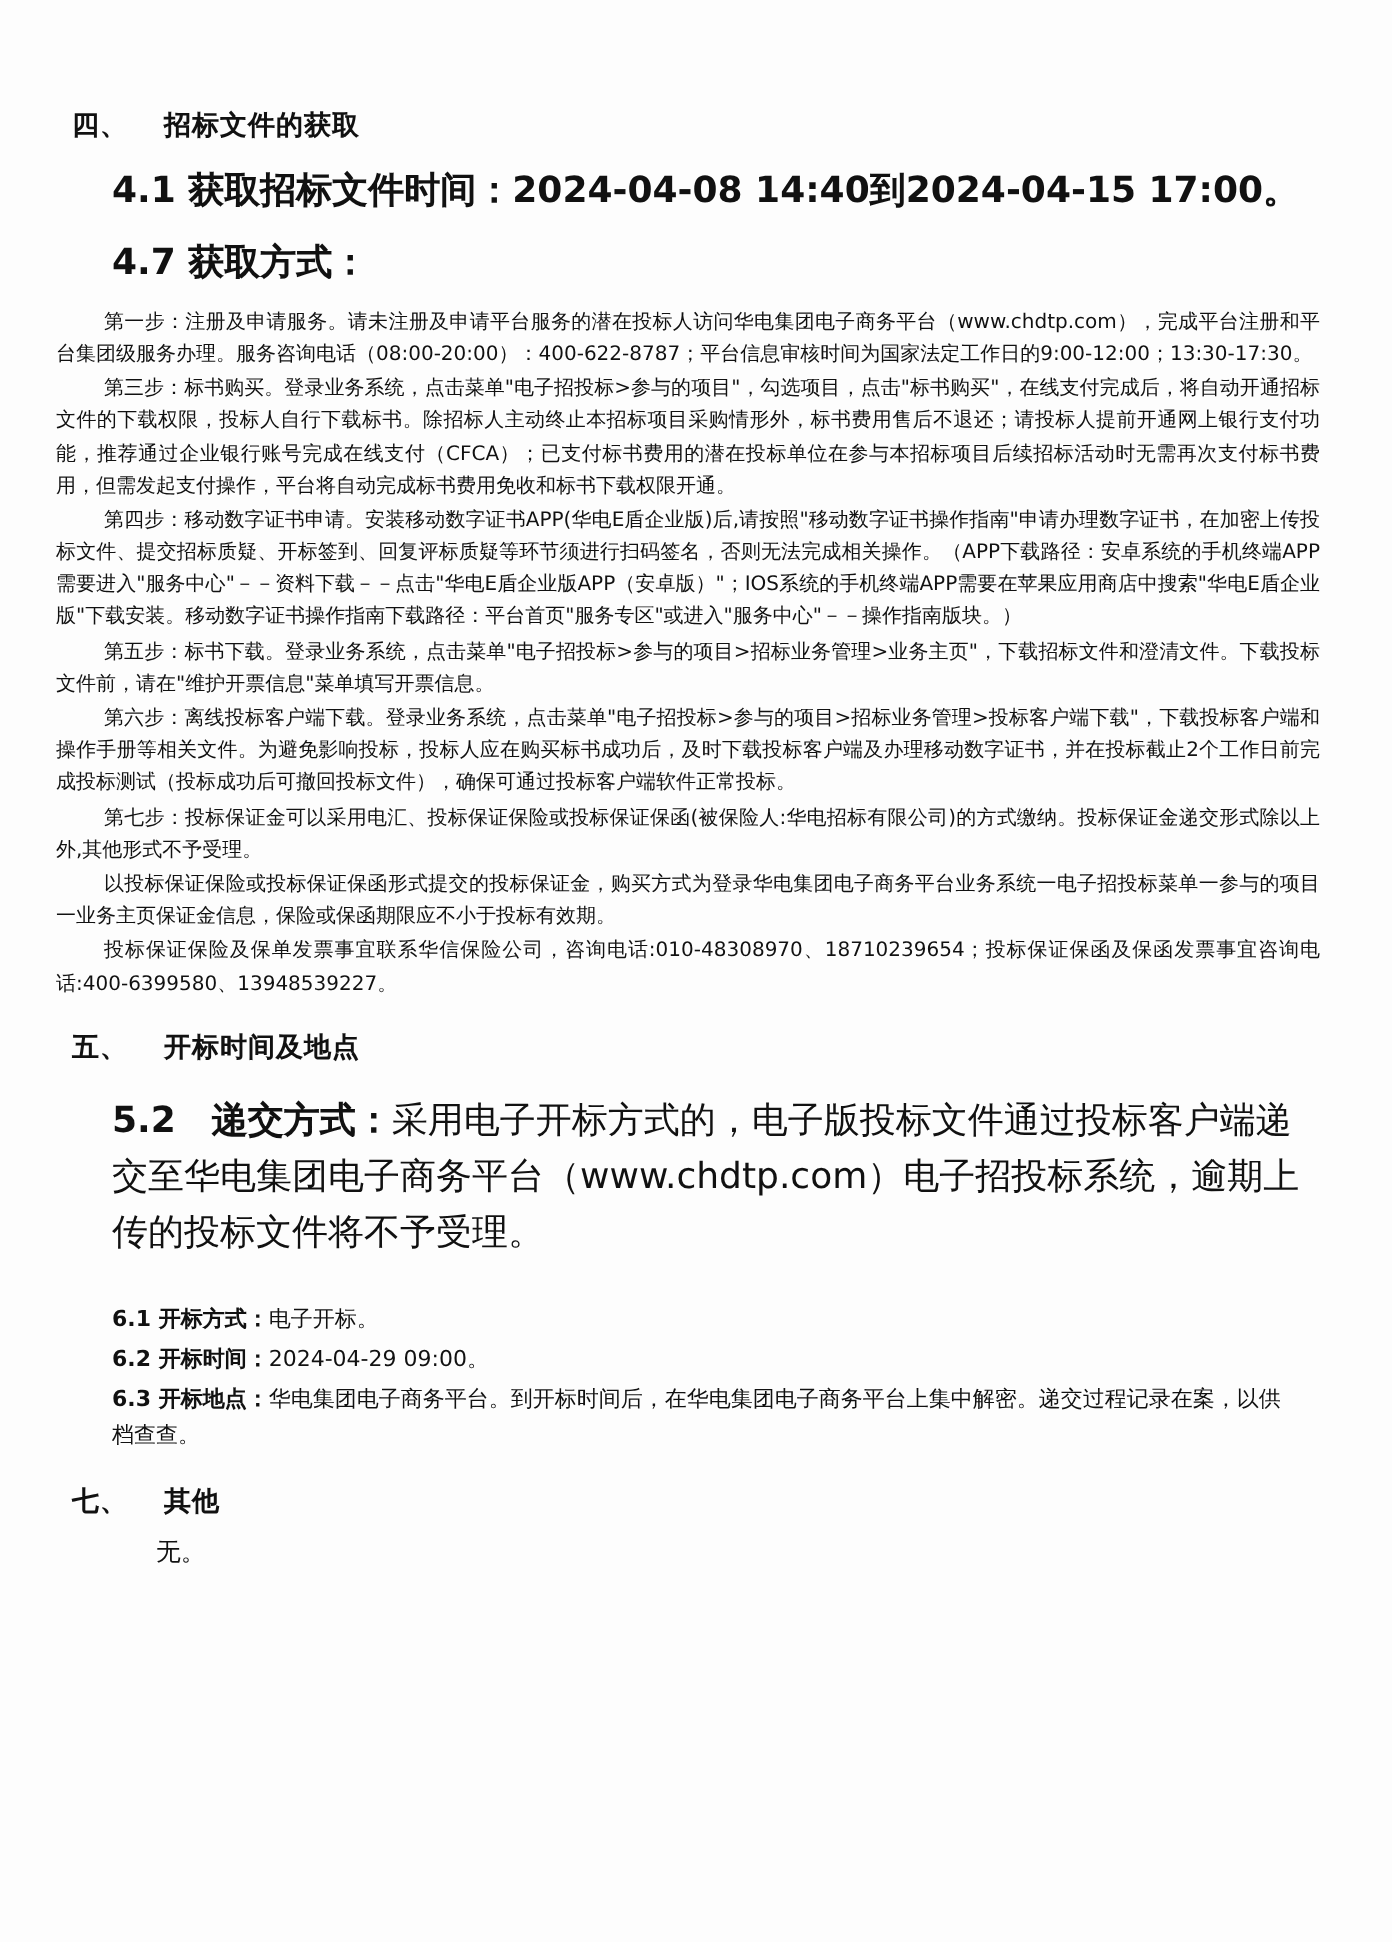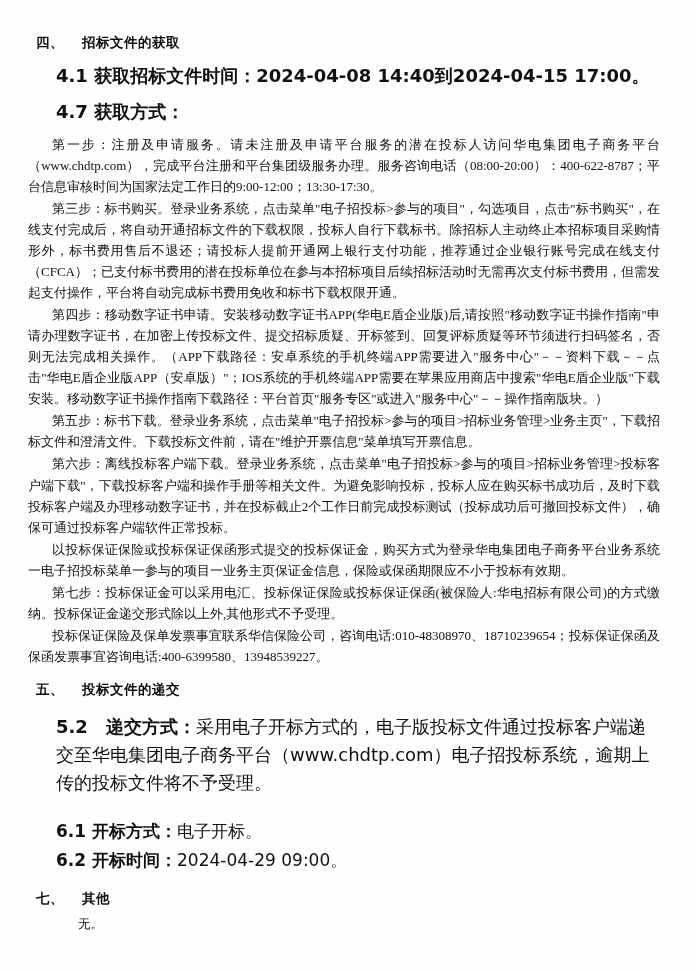--- a/index.html
+++ b/index.html
@@ -12,21 +12,21 @@
     height: 971px;
     font-family: "DejaVu Sans", "Liberation Sans", sans-serif;
     color: #111111;
     position: relative;
     overflow: hidden;
   }
   .page {
     box-sizing: border-box;
     width: 696px;
     height: 971px;
-    padding: 34px 36px 10px 28px;
+    padding: 54px 36px 10px 28px;
     background: #fdfdfd;
   }
   .sec-head {
     font-size: 13.5px;
     font-weight: bold;
     margin: 0 0 6px 0;
     padding-left: 8px;
     letter-spacing: 0.5px;
   }
   .sec-head .num {
@@ -34,36 +34,35 @@
     margin-right: 18px;
   }
   .sub {
     font-size: 18px;
     font-weight: bold;
     margin: 0 0 4px 0;
     padding-left: 28px;
     line-height: 1.55;
   }
   .para {
-    font-size: 13px;
+    font-size: 10px;
     line-height: 1.62;
     margin: 0 0 1px 0;
     text-align: justify;
     text-justify: inter-ideograph;
     text-indent: 24px;
-    font-family: Liberation Serif, serif;
   }
   .gap-lg {
     height: 13px;
   }
   .gap-sm {
     height: 4px;
   }
   .line-sub {
-    font-size: 17px;
+    font-size: 11px;
     line-height: 1.62;
     padding-left: 28px;
     margin: 0 17px 2px 0;
   }
   .line-sub .lbl {
     font-weight: bold;
   }
   .tail {
     font-size: 12.4px;
     line-height: 1.62;
@@ -86,44 +85,47 @@
   <div class="gap-sm"></div>
   <div class="sub">
     <span>4.7 获取方式：</span>
   </div>
   <div class="gap-sm"></div>
   <p class="para">第一步：注册及申请服务。请未注册及申请平台服务的潜在投标人访问华电集团电子商务平台（www.chdtp.com），完成平台注册和平台集团级服务办理。服务咨询电话（08:00-20:00）：400-622-8787；平台信息审核时间为国家法定工作日的9:00-12:00；13:30-17:30。</p>
   <p class="para">第三步：标书购买。登录业务系统，点击菜单"电子招投标&gt;参与的项目"，勾选项目，点击"标书购买"，在线支付完成后，将自动开通招标文件的下载权限，投标人自行下载标书。除招标人主动终止本招标项目采购情形外，标书费用售后不退还；请投标人提前开通网上银行支付功能，推荐通过企业银行账号完成在线支付（CFCA）；已支付标书费用的潜在投标单位在参与本招标项目后续招标活动时无需再次支付标书费用，但需发起支付操作，平台将自动完成标书费用免收和标书下载权限开通。</p>
   <p class="para">第四步：移动数字证书申请。安装移动数字证书APP(华电E盾企业版)后,请按照"移动数字证书操作指南"申请办理数字证书，在加密上传投标文件、提交招标质疑、开标签到、回复评标质疑等环节须进行扫码签名，否则无法完成相关操作。（APP下载路径：安卓系统的手机终端APP需要进入"服务中心"－－资料下载－－点击"华电E盾企业版APP（安卓版）"；IOS系统的手机终端APP需要在苹果应用商店中搜索"华电E盾企业版"下载安装。移动数字证书操作指南下载路径：平台首页"服务专区"或进入"服务中心"－－操作指南版块。）</p>
   <p class="para">第五步：标书下载。登录业务系统，点击菜单"电子招投标&gt;参与的项目&gt;招标业务管理&gt;业务主页"，下载招标文件和澄清文件。下载投标文件前，请在"维护开票信息"菜单填写开票信息。</p>
   <p class="para">第六步：离线投标客户端下载。登录业务系统，点击菜单"电子招投标&gt;参与的项目&gt;招标业务管理&gt;投标客户端下载"，下载投标客户端和操作手册等相关文件。为避免影响投标，投标人应在购买标书成功后，及时下载投标客户端及办理移动数字证书，并在投标截止2个工作日前完成投标测试（投标成功后可撤回投标文件），确保可通过投标客户端软件正常投标。</p>
+  <p class="para">第七步：投标保证金可以采用电汇、投标保证保险或投标保证保函(被保险人:华电招标有限公司)的方式缴纳。投标保证金递交形式除以上外,其他形式不予受理。</p>
   <p class="para">以投标保证保险或投标保证保函形式提交的投标保证金，购买方式为登录华电集团电子商务平台业务系统一电子招投标菜单一参与的项目一业务主页保证金信息，保险或保函期限应不小于投标有效期。</p>
-  <p class="para">第七步：投标保证金可以采用电汇、投标保证保险或投标保证保函(被保险人:华电招标有限公司)的方式缴纳。投标保证金递交形式除以上外,其他形式不予受理。</p>
   <p class="para">投标保证保险及保单发票事宜联系华信保险公司，咨询电话:010-48308970、18710239654；投标保证保函及保函发票事宜咨询电话:400-6399580、13948539227。</p>
 
   <div class="gap-lg"></div>
 
   <div class="sec-head">
-    <span class="num">五、</span><span>投标文件的递交</span>
+    <span class="num">五、</span><span>开标时间及地点</span>
   </div>
   <div class="gap-sm"></div>
   <div class="gap-sm"></div>
   <div class="sub">
     <span>5.2　递交方式：</span><span style="font-weight:normal">采用电子开标方式的，电子版投标文件通过投标客户端递交至华电集团电子商务平台（www.chdtp.com）电子招投标系统，逾期上传的投标文件将不予受理。</span>
   </div>
 
   <div class="gap-lg"></div>
 
   <div class="gap-sm"></div>
   <div class="line-sub">
     <span class="lbl">6.1 开标方式：</span><span>电子开标。</span>
   </div>
   <div class="line-sub">
     <span class="lbl">6.2 开标时间：</span><span>2024-04-29 09:00。</span>
   </div>
+  <div class="line-sub">
+    <span class="lbl">6.3 开标地点：</span><span>华电集团电子商务平台。到开标时间后，在华电集团电子商务平台上集中解密。递交过程记录在案，以供档查查。</span>
+  </div>
 
   <div class="gap-lg"></div>
 
   <div class="sec-head">
     <span class="num">七、</span><span>其他</span>
   </div>
   <div class="tail">无。</div>
 
 </div>
 

